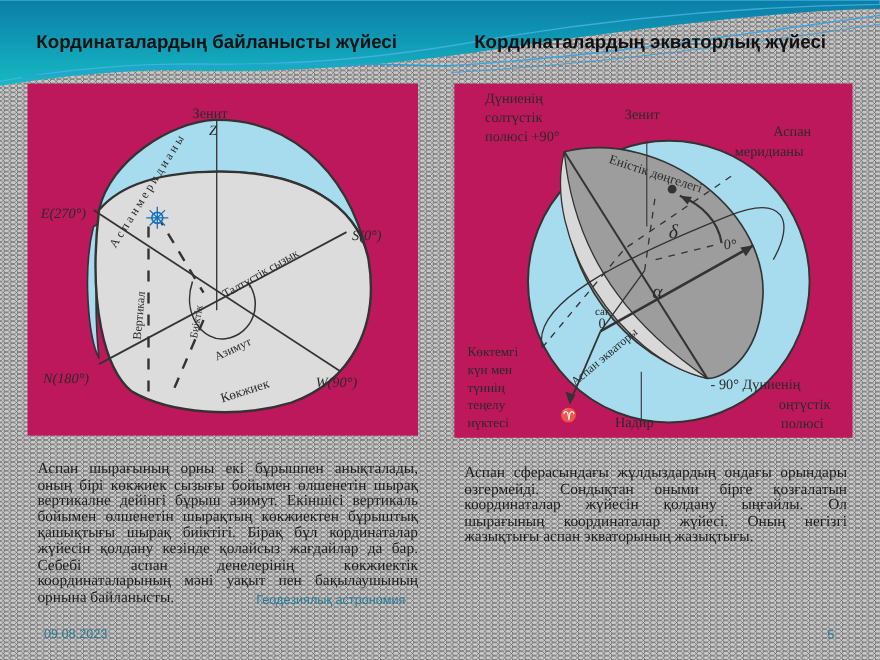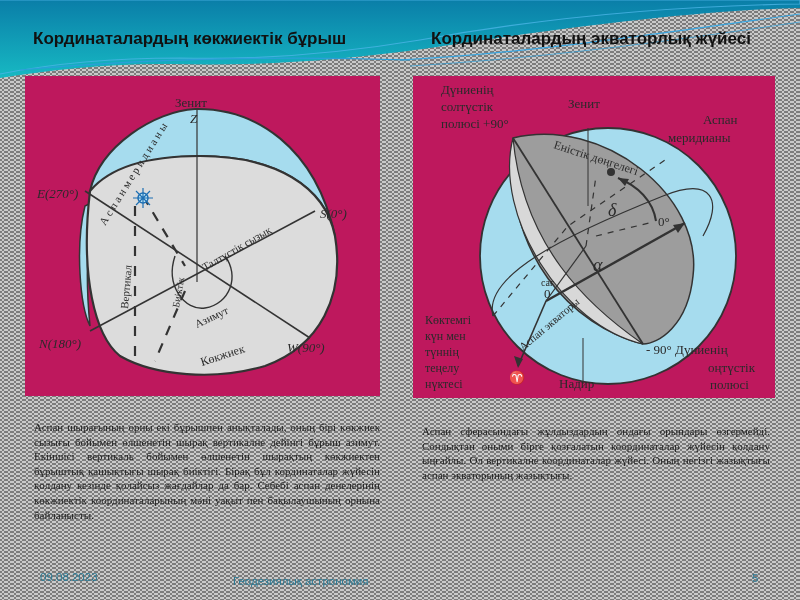--- a/index.html
+++ b/index.html
@@ -34,37 +34,37 @@
   }
   #fig-left { left: 25px; top: 76px; width: 355px; height: 320px; }
   #fig-right { left: 413px; top: 76px; width: 362px; height: 322px; }
   .figure svg { display: block; width: 100%; height: 100%; }
   .lbl { font-family: "Liberation Serif", serif; fill: #2a2a2a; }
   .lbl-i { font-style: italic; }
 
   .body-text {
     position: absolute;
     font-family: "Liberation Serif", serif;
-    font-size: 11px;
+    font-size: 14px;
     line-height: 14.6px;
     color: #1e1e1e;
     text-align: justify;
     text-align-last: left;
   }
   #text-left { left: 34px; top: 420px; width: 346px; }
   #text-right { left: 422px; top: 424px; width: 348px; }
 
   .footer-date, .footer-center, .footer-page {
     position: absolute;
     font-family: "Liberation Sans", sans-serif;
     font-size: 11.5px;
     color: #2a7a95;
   }
   .footer-date { left: 40px; top: 571px; }
-  .footer-center { left: 233px; top: 575px; text-align: center; }
+  .footer-center { left: 233px; top: 540px; text-align: center; }
   .footer-page { left: 752px; top: 572px; }
 </style>
 </head>
 <body>
 
 <div class="header-band">
   <svg width="800" height="90" viewBox="0 0 800 90">
     <defs>
       <linearGradient id="tealGrad" x1="0" y1="0" x2="0" y2="1">
         <stop offset="0" stop-color="#0a7ea8"></stop>
@@ -72,21 +72,21 @@
       </linearGradient>
     </defs>
     <path d="M0,0 H800 V8 C700,10 560,28 430,48 C330,62 250,66 170,64 C110,63 50,70 0,78 Z" fill="url(#tealGrad)"></path>
     <path d="M0,0 H800 V4 C650,6 520,22 420,40 C330,55 250,60 180,58 C110,58 50,64 0,74" fill="none" stroke="#4bb4e6" stroke-width="1.2" opacity="0.8"></path>
     <path d="M400,60 C520,54 640,36 800,14" fill="none" stroke="#3aa6e0" stroke-width="1.2"></path>
     <path d="M410,66 C540,58 650,44 800,22" fill="none" stroke="#2f9fd8" stroke-width="0.9" opacity="0.8"></path>
     <path d="M20,70 C150,58 280,56 410,60" fill="none" stroke="#2b9fd8" stroke-width="1.2"></path>
   </svg>
 </div>
 
-<div id="title-left" class="title">Кординаталардың көкжиектік бұрыш</div>
+<div id="title-left" class="title">Кординаталардың байланысты жүйесі</div>
 <div id="title-right" class="title">Кординаталардың экваторлық жүйесі</div>
 
 <div id="fig-left" class="figure">
   <svg viewBox="0 0 355 320">
 
     <path d="M65,115 C75,70 130,35 170,33 C230,32 290,70 310,160 C300,110 250,80 175,80 C120,80 80,100 65,115 Z" fill="#a6dcee" stroke="#333" stroke-width="2"></path>
     <path d="M60,130 C50,170 55,230 65,250 C60,200 62,160 70,125 Z" fill="#a6dcee" stroke="#333" stroke-width="1.5"></path>
 
     <path d="M65,115 C90,85 140,80 175,80 C250,80 300,110 310,160 C320,220 295,270 240,290 C190,305 130,300 95,280 C70,260 55,200 65,115 Z" fill="#dcdcdc" stroke="#333" stroke-width="2.2"></path>
 
@@ -169,17 +169,17 @@
     <text class="lbl" x="12" y="312" font-size="12">нүктесі</text>
     <text class="lbl" x="96" y="306" font-size="13">♈</text>
     <text class="lbl" x="146" y="312" font-size="13">Надир</text>
     <text class="lbl" x="233" y="278" font-size="13">- 90° Дүниенің</text>
     <text class="lbl" x="295" y="296" font-size="13">оңтүстік</text>
     <text class="lbl" x="297" y="313" font-size="13">полюсі</text>
   </svg>
 </div>
 
 <div id="text-left" class="body-text">Аспан шырағының орны екі бұрышпен анықталады, оның бірі көкжиек сызығы бойымен өлшенетін шырақ вертикалне дейінгі бұрыш азимут. Екіншісі вертикаль бойымен өлшенетін шырақтың көкжиектен бұрыштық қашықтығы шырақ биіктігі. Бірақ бұл кординаталар жүйесін қолдану кезінде қолайсыз жағдайлар да бар. Себебі аспан денелерінің көкжиектік координаталарының мәні уақыт пен бақылаушының орнына байланысты.</div>
-<div id="text-right" class="body-text">Аспан сферасындағы жұлдыздардың ондағы орындары өзгермейді. Сондықтан оными бірге қозғалатын координаталар жүйесін қолдану ыңғайлы. Ол вертикалне координаталар жүйесі. Оның негізгі жазықтығы аспан экваторының жазықтығы.</div>
+<div id="text-right" class="body-text">Аспан сферасындағы жұлдыздардың ондағы орындары өзгермейді. Сондықтан оными бірге қозғалатын координаталар жүйесін қолдану ыңғайлы. Ол шырағының координаталар жүйесі. Оның негізгі жазықтығы аспан экваторының жазықтығы.</div>
 
 <div class="footer-date">09.08.2023</div>
 <div class="footer-center">Геодезиялық астрономия</div>
 <div class="footer-page">5</div>
 
 </body></html>

